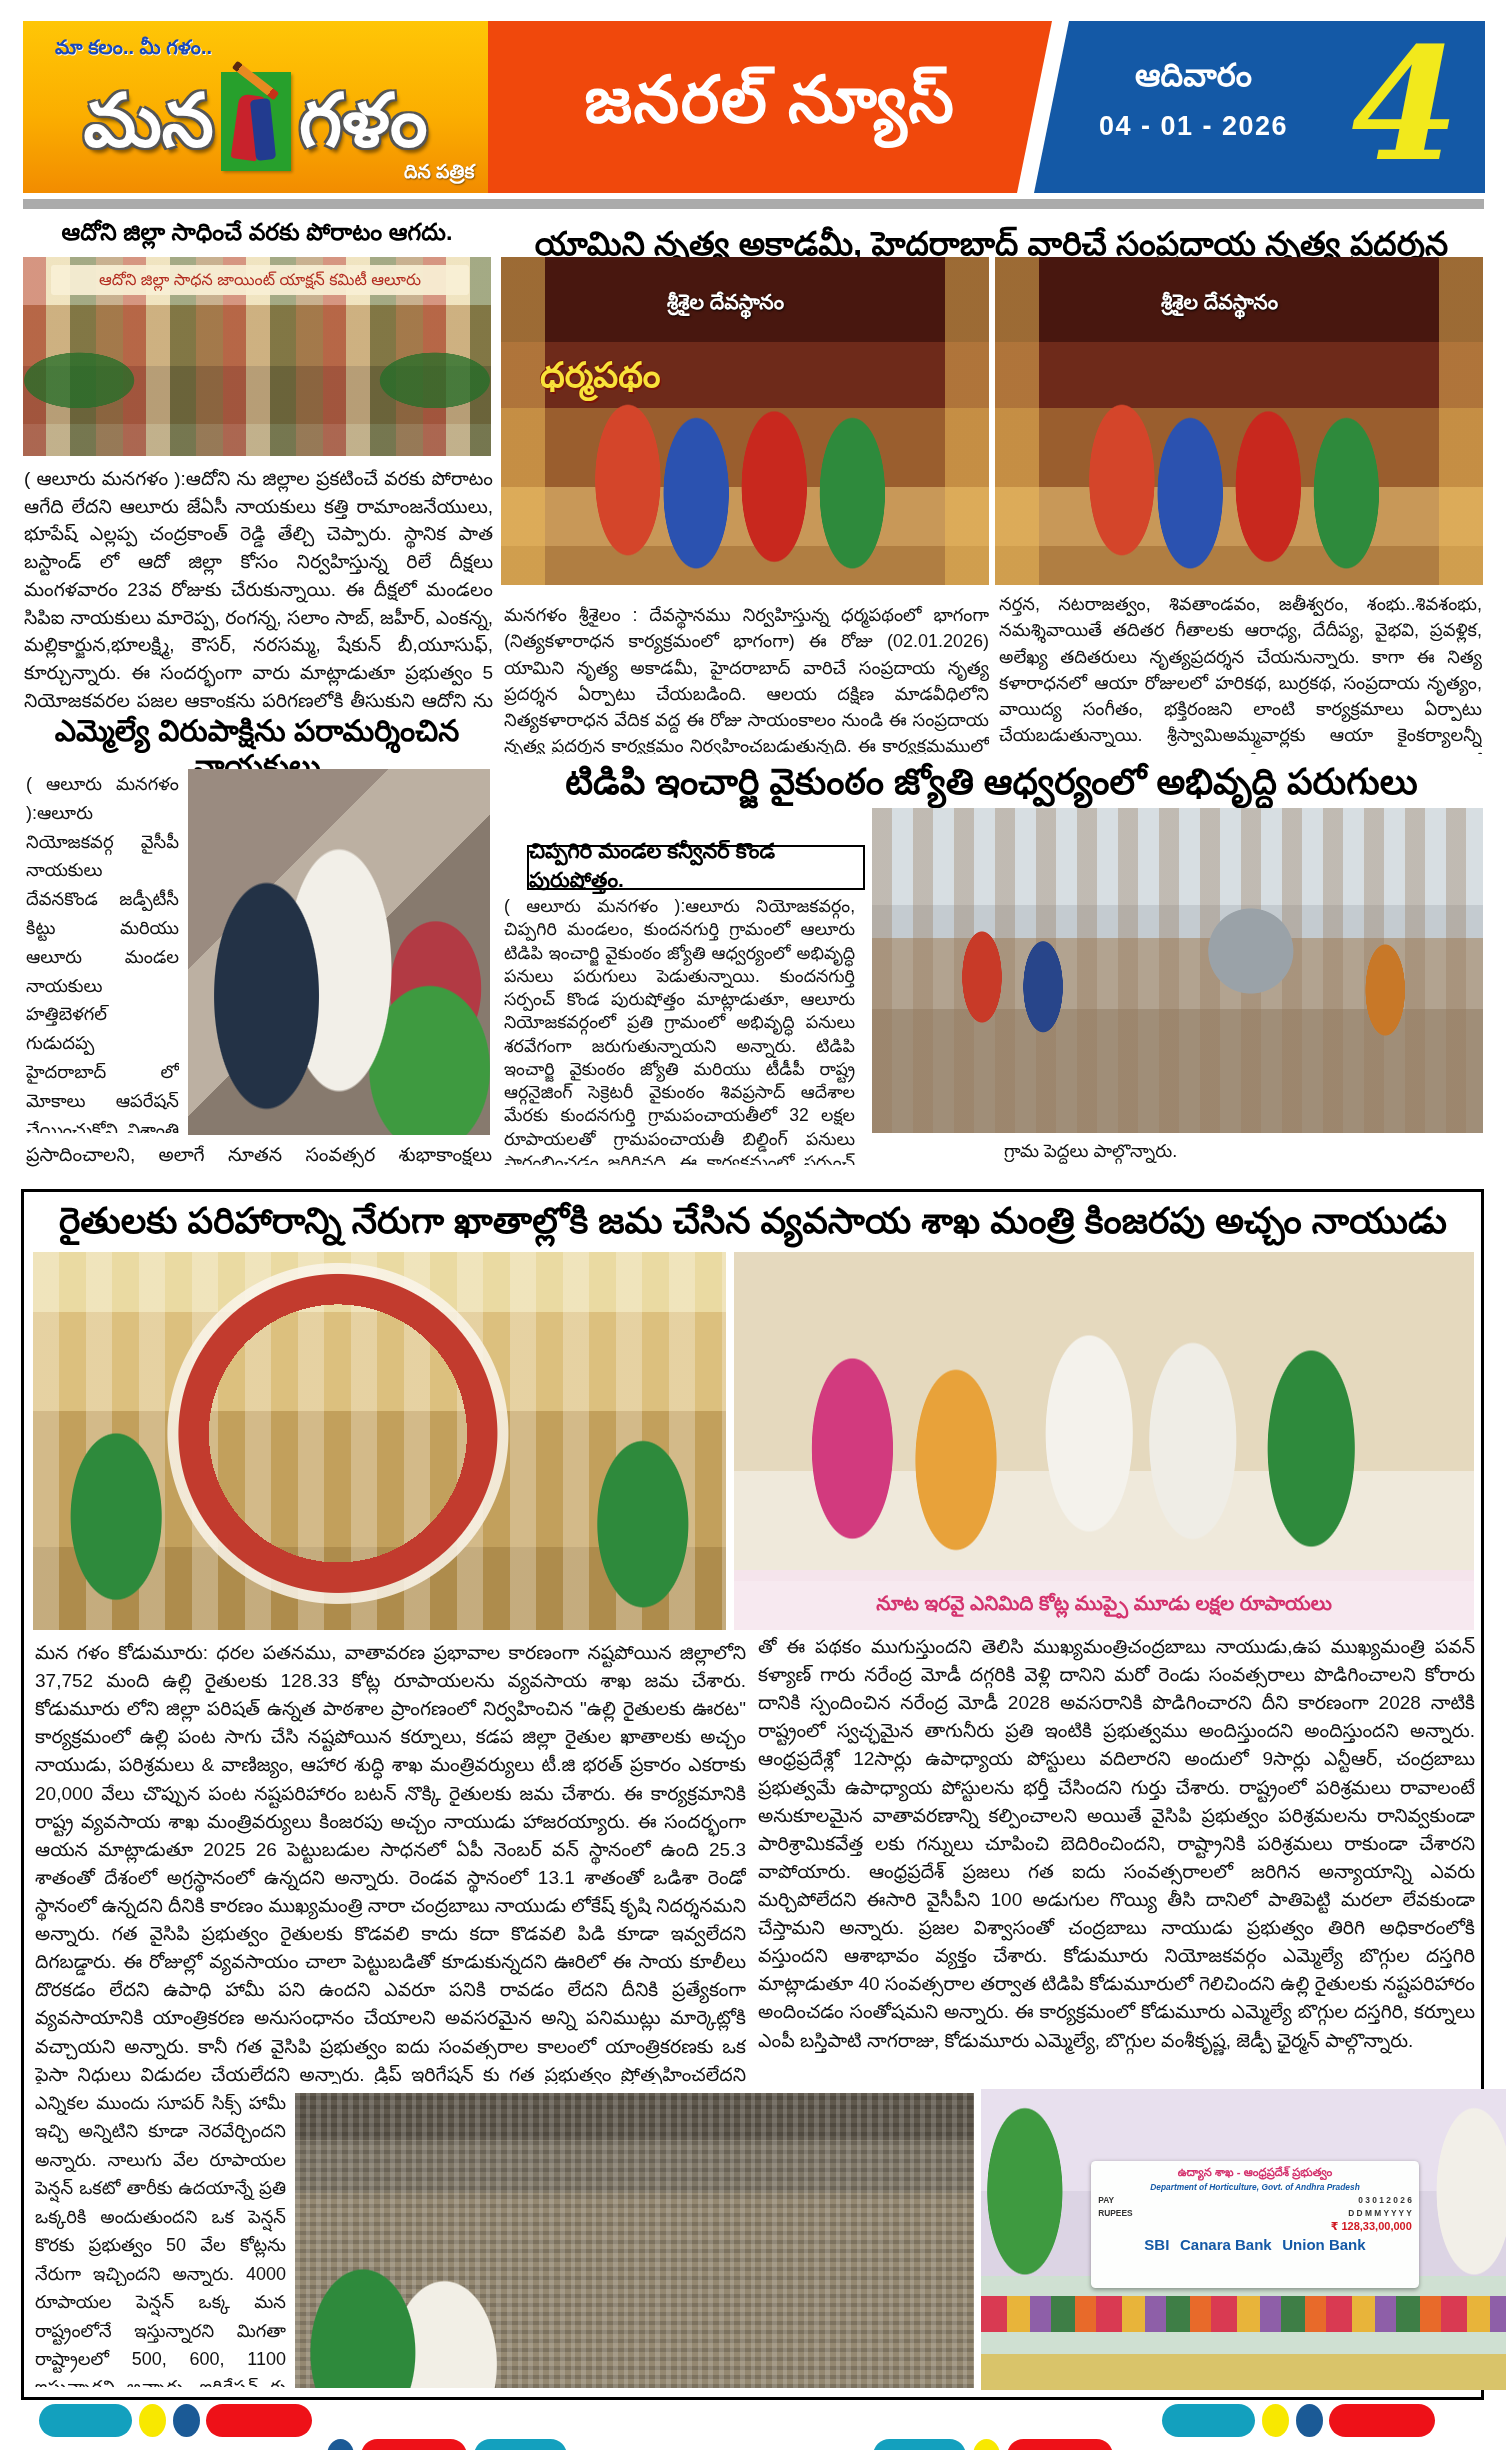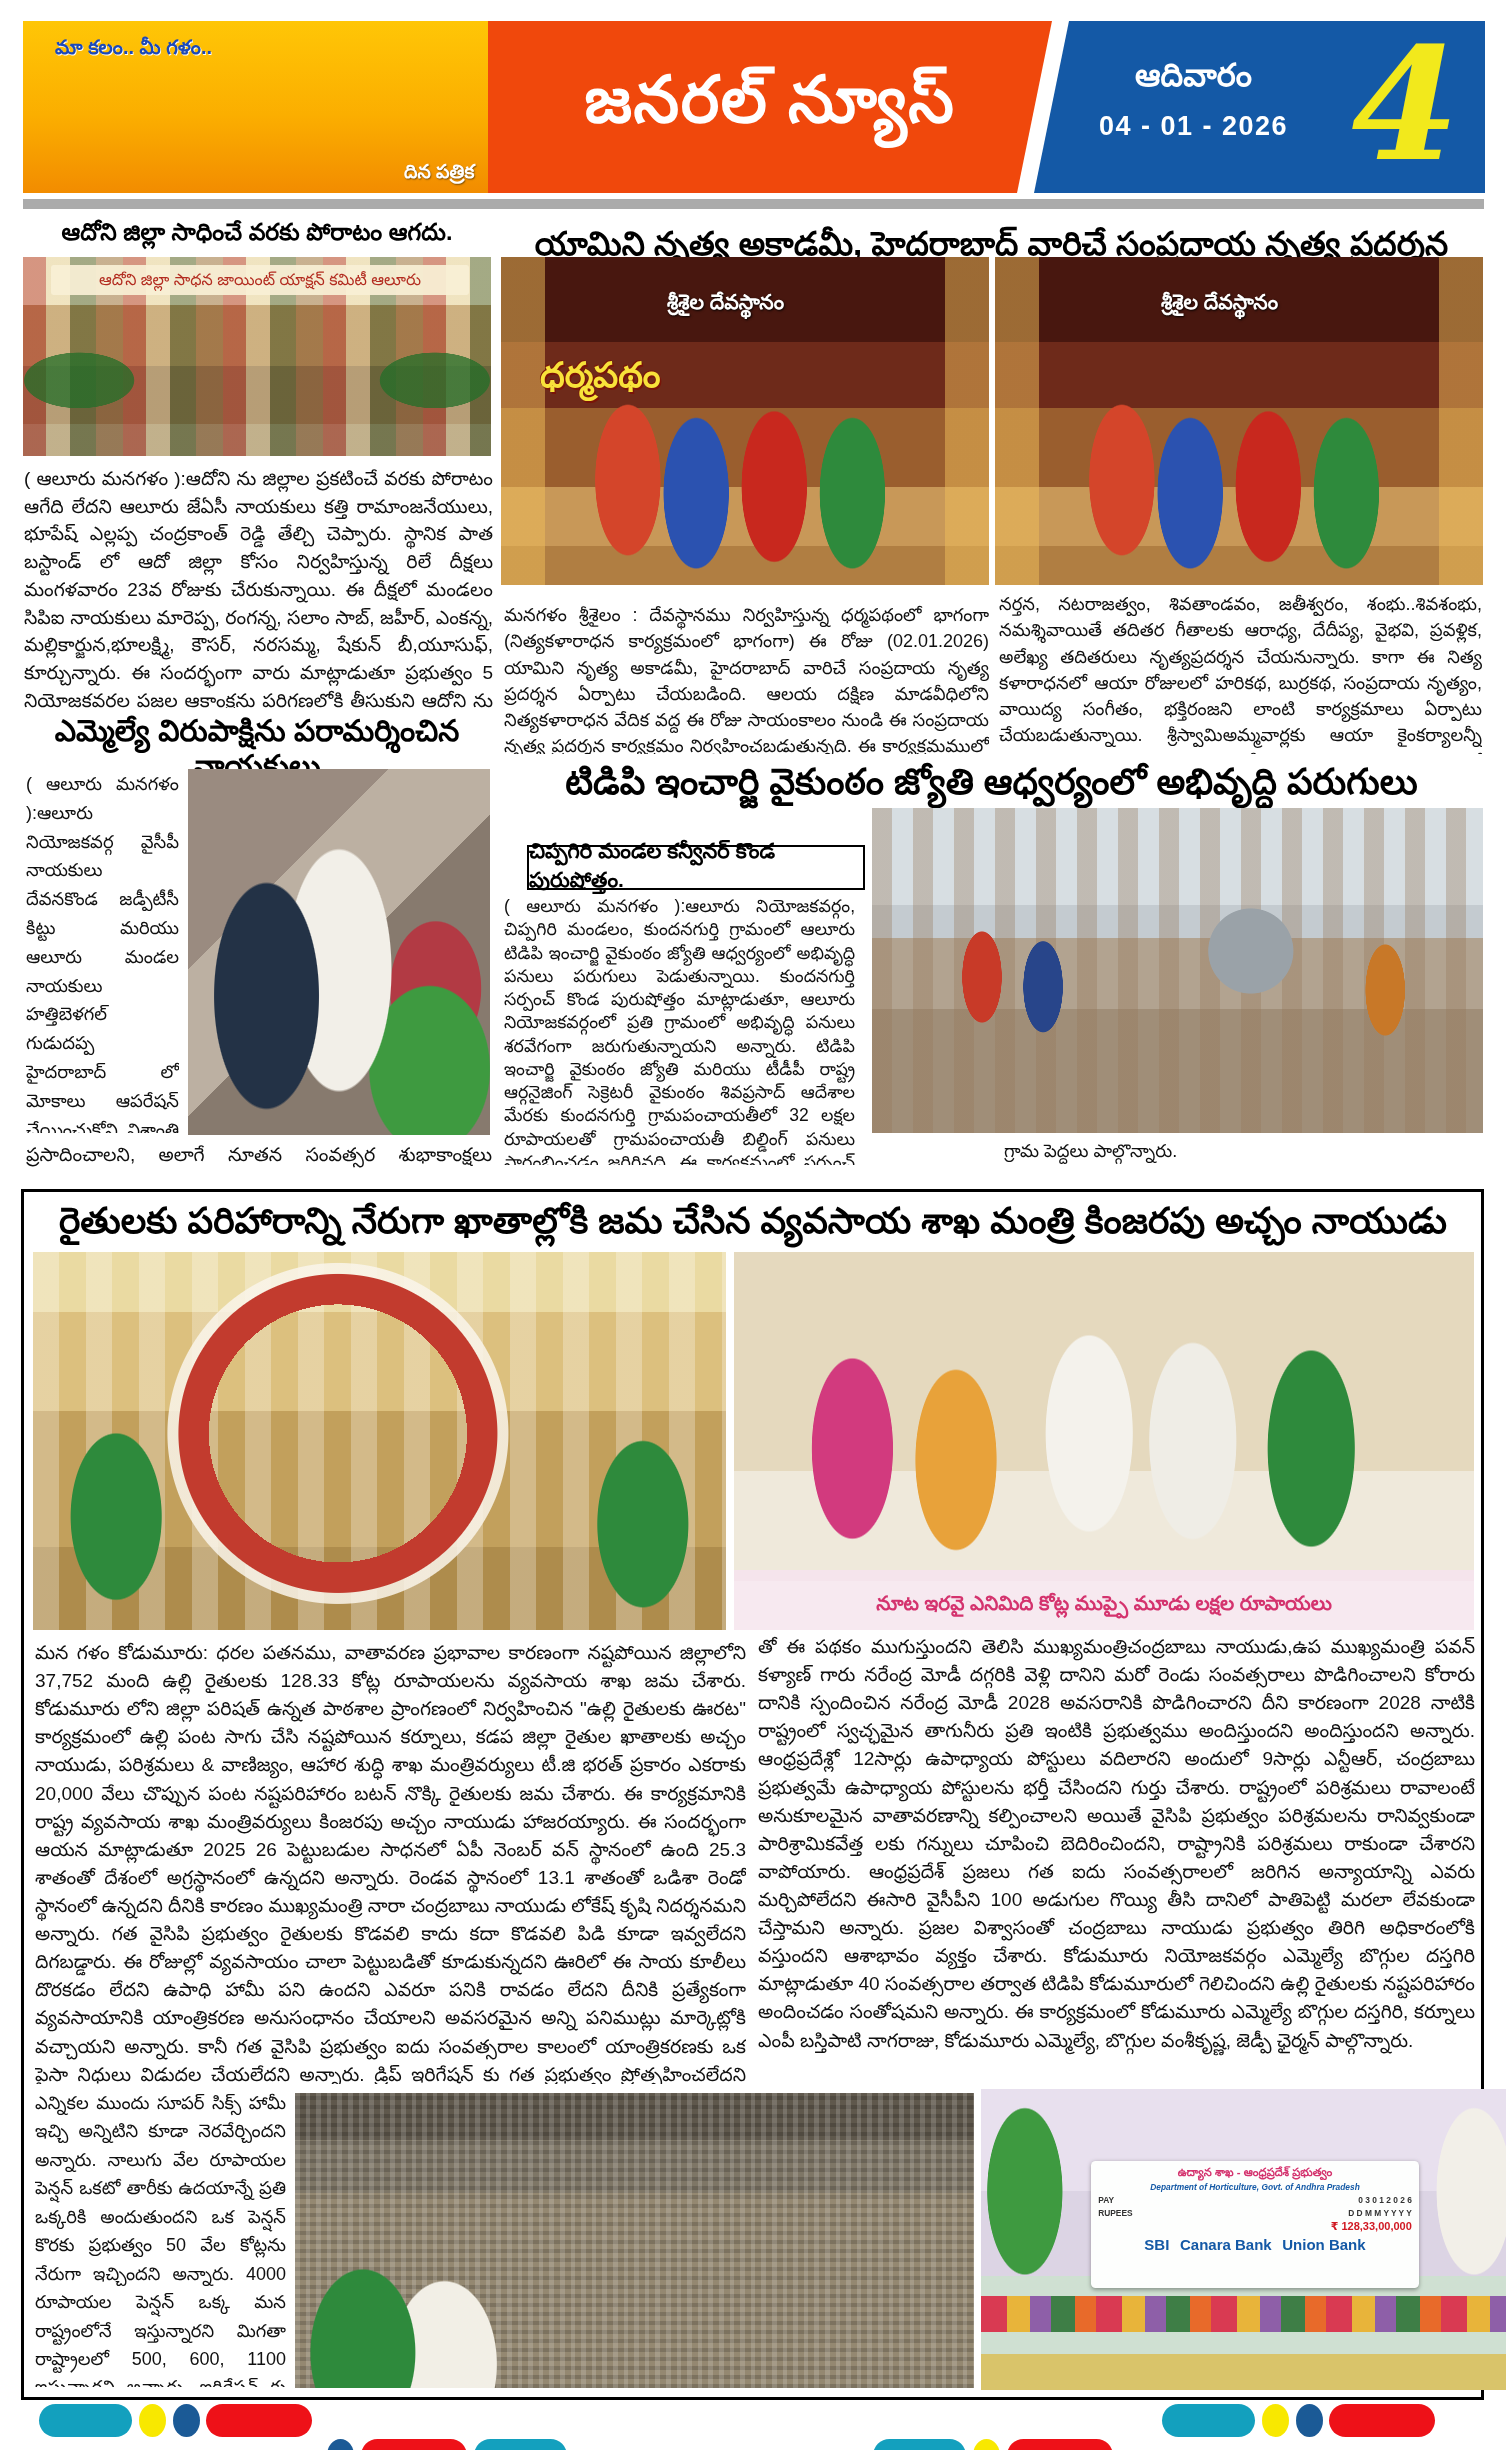--- a/index.html
+++ b/index.html
@@ -111,20 +111,29 @@
   .pill-teal{width:93px;background:#13A0BE;}
   .pill-yellow{width:27px;border-radius:50%;background:#F8E800;}
   .pill-blue{width:27px;border-radius:50%;background:#1B5A96;}
   .pill-red{width:106px;background:#EE1118;}
 </style>
 </head>
 <body>
 
 <div class="abs mh-logo">
   <div class="abs mh-tagline">మా కలం.. మీ గళం..</div>
+  <div class="abs mh-titlerow">
+    <span class="mh-word">మన</span>
+    <span class="mh-fistbox">
+      <span class="fist-red"></span>
+      <span class="fist-blue"></span>
+      <span class="fist-pencil"></span>
+    </span>
+    <span class="mh-word">గళం</span>
+  </div>
   <div class="abs mh-sub">దిన పత్రిక</div>
 </div>
 
 <div class="abs mh-banner">
   <span>జనరల్ న్యూస్</span>
 </div>
 
 <div class="abs mh-datebox">
   <div class="abs mh-day">ఆదివారం</div>
   <div class="abs mh-date">04 - 01 - 2026</div>

